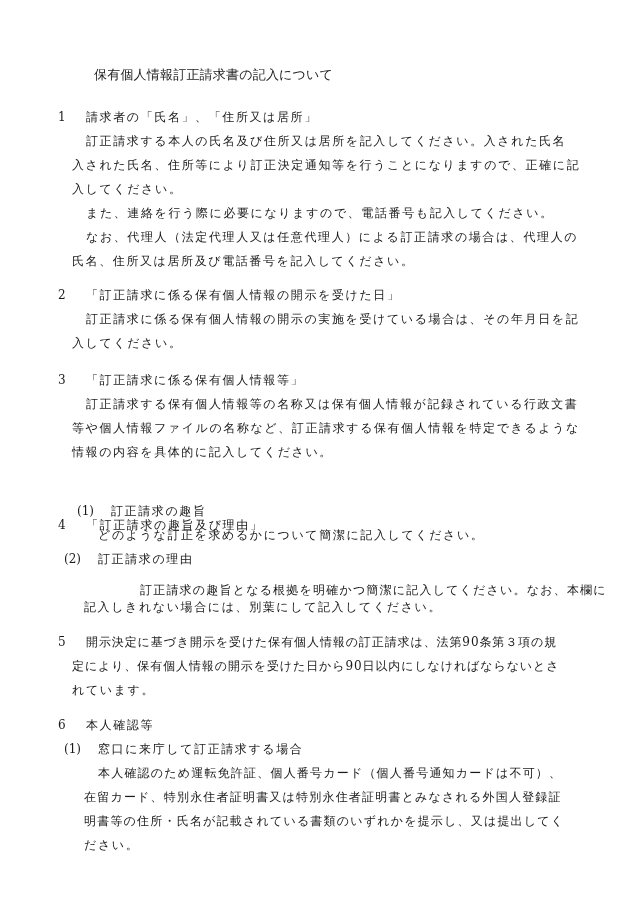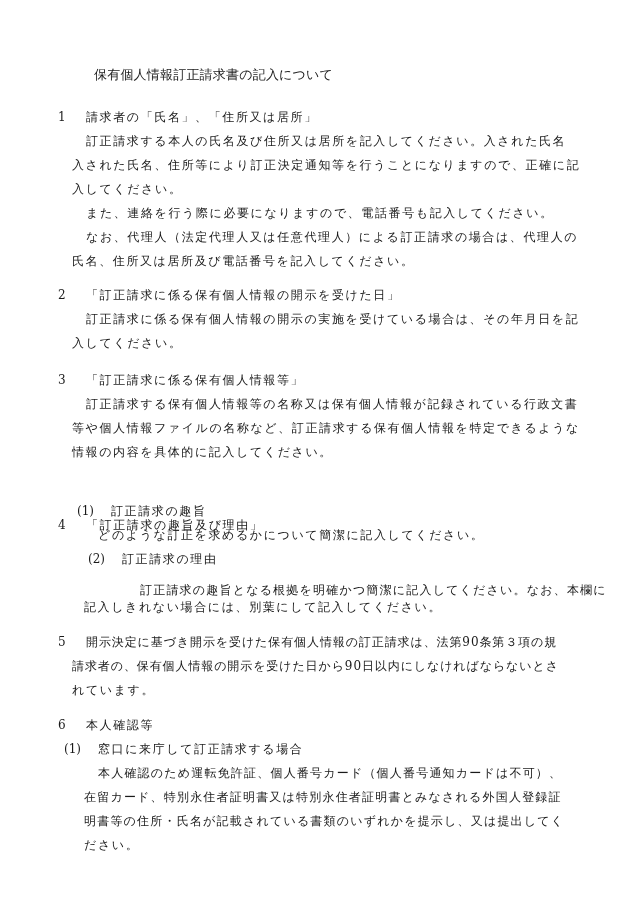--- a/index.html
+++ b/index.html
@@ -76,30 +76,30 @@
   <div class="line" style="left:72px; top:420px;">等や個人情報ファイルの名称など、訂正請求する保有個人情報を特定できるような</div>
   <div class="line" style="left:72px; top:444px;">情報の内容を具体的に記入してください。</div>
 
   <div class="line" style="left:58px; top:479px;margin-top:38px;">
     <span class="num">4</span><span>「訂正請求の趣旨及び理由」</span>
   </div>
   <div class="line" style="left:64px; top:503px;margin-left:13px;">
     <span class="sub">(1)</span><span>訂正請求の趣旨</span>
   </div>
   <div class="line" style="left:98px; top:527px;">どのような訂正を求めるかについて簡潔に記入してください。</div>
-  <div class="line" style="left:64px; top:551px;margin-left:24px;">
+  <div class="line" style="left:64px; top:551px;">
     <span class="sub">(2)</span><span>訂正請求の理由</span>
   </div>
   <div class="line tight" style="left:98px; top:582px;margin-left:42px;">訂正請求の趣旨となる根拠を明確かつ簡潔に記入してください。なお、本欄に</div>
   <div class="line" style="left:84px; top:599px;">記入しきれない場合には、別葉にして記入してください。</div>
 
   <div class="line" style="left:58px; top:634px;">
     <span class="num">5</span><span class="tighter">開示決定に基づき開示を受けた保有個人情報の訂正請求は、法第90条第３項の規</span>
   </div>
-  <div class="line tighter" style="left:72px; top:658px;">請求者の、保有個人情報の開示を受けた日から90日以内にしなければならないとさ</div>
+  <div class="line tighter" style="left:72px; top:658px;">定により、保有個人情報の開示を受けた日から90日以内にしなければならないとさ</div>
   <div class="line" style="left:72px; top:682px;">れています。</div>
 
   <div class="line" style="left:58px; top:717px;">
     <span class="num">6</span><span>本人確認等</span>
   </div>
   <div class="line" style="left:64px; top:741px;">
     <span class="sub">(1)</span><span>窓口に来庁して訂正請求する場合</span>
   </div>
   <div class="line tight" style="left:98px; top:765px;">本人確認のため運転免許証、個人番号カード（個人番号通知カードは不可）、</div>
   <div class="line tight" style="left:84px; top:789px;">在留カード、特別永住者証明書又は特別永住者証明書とみなされる外国人登録証</div>

